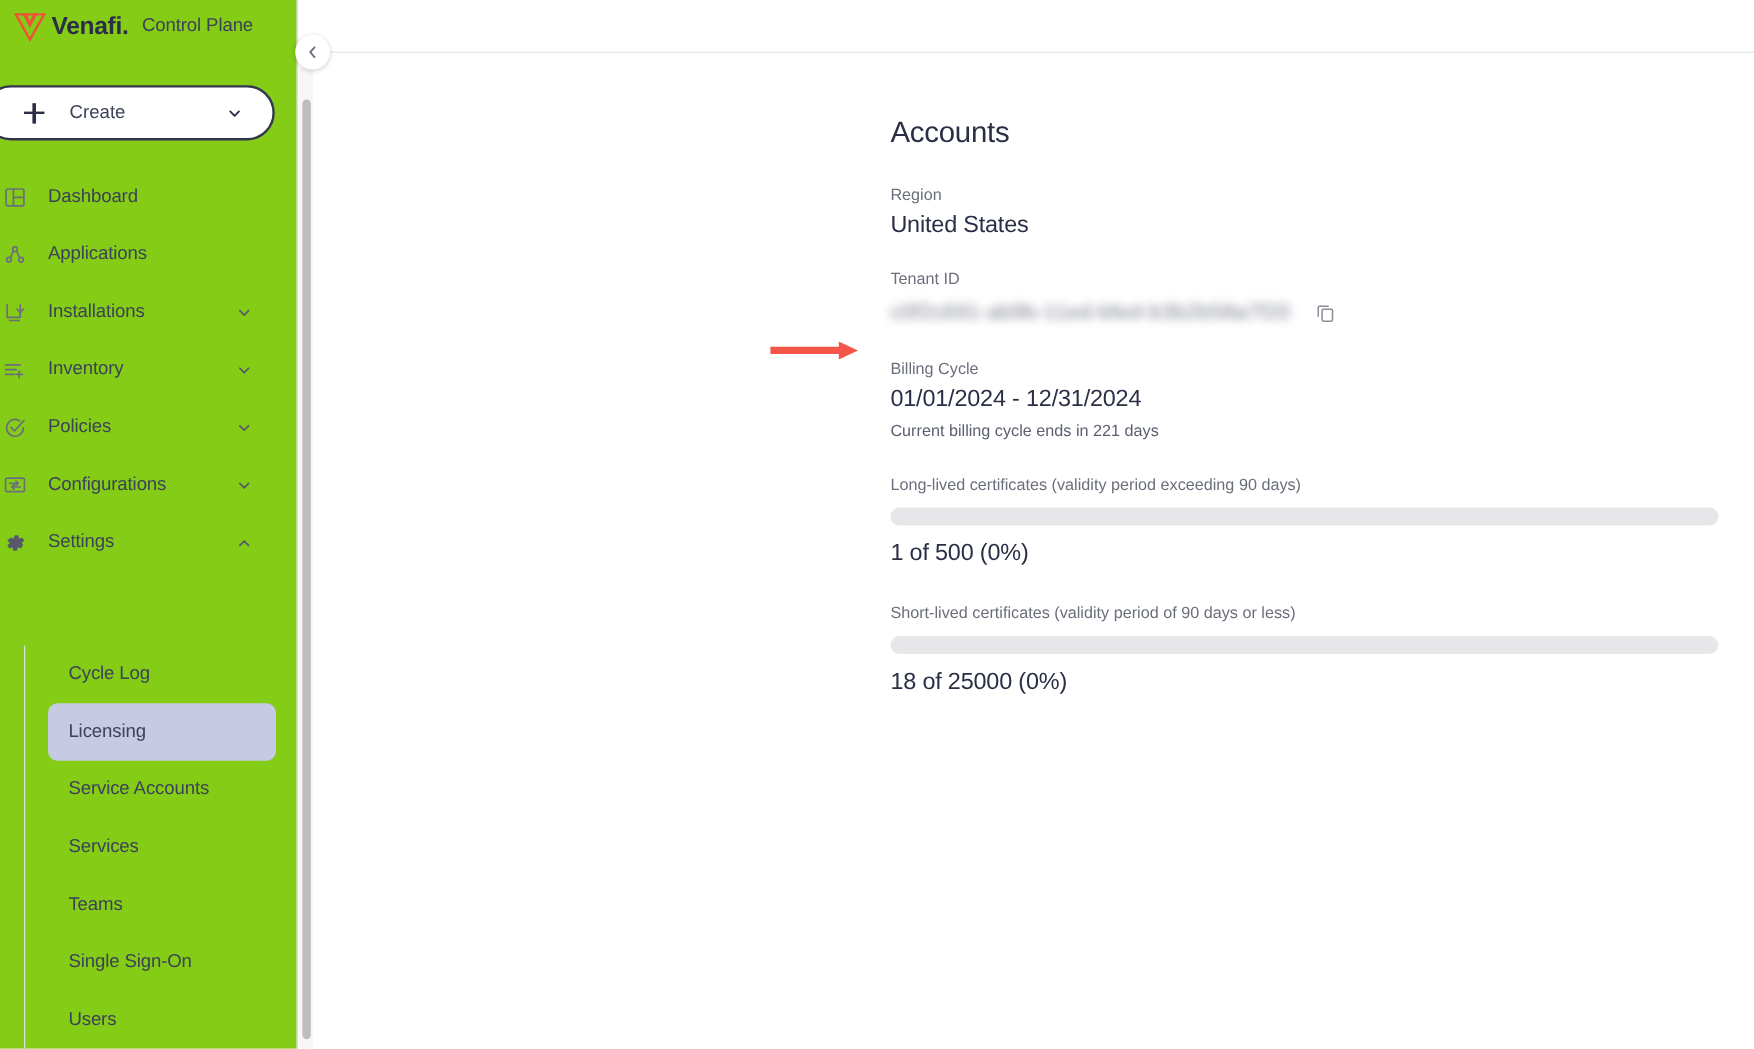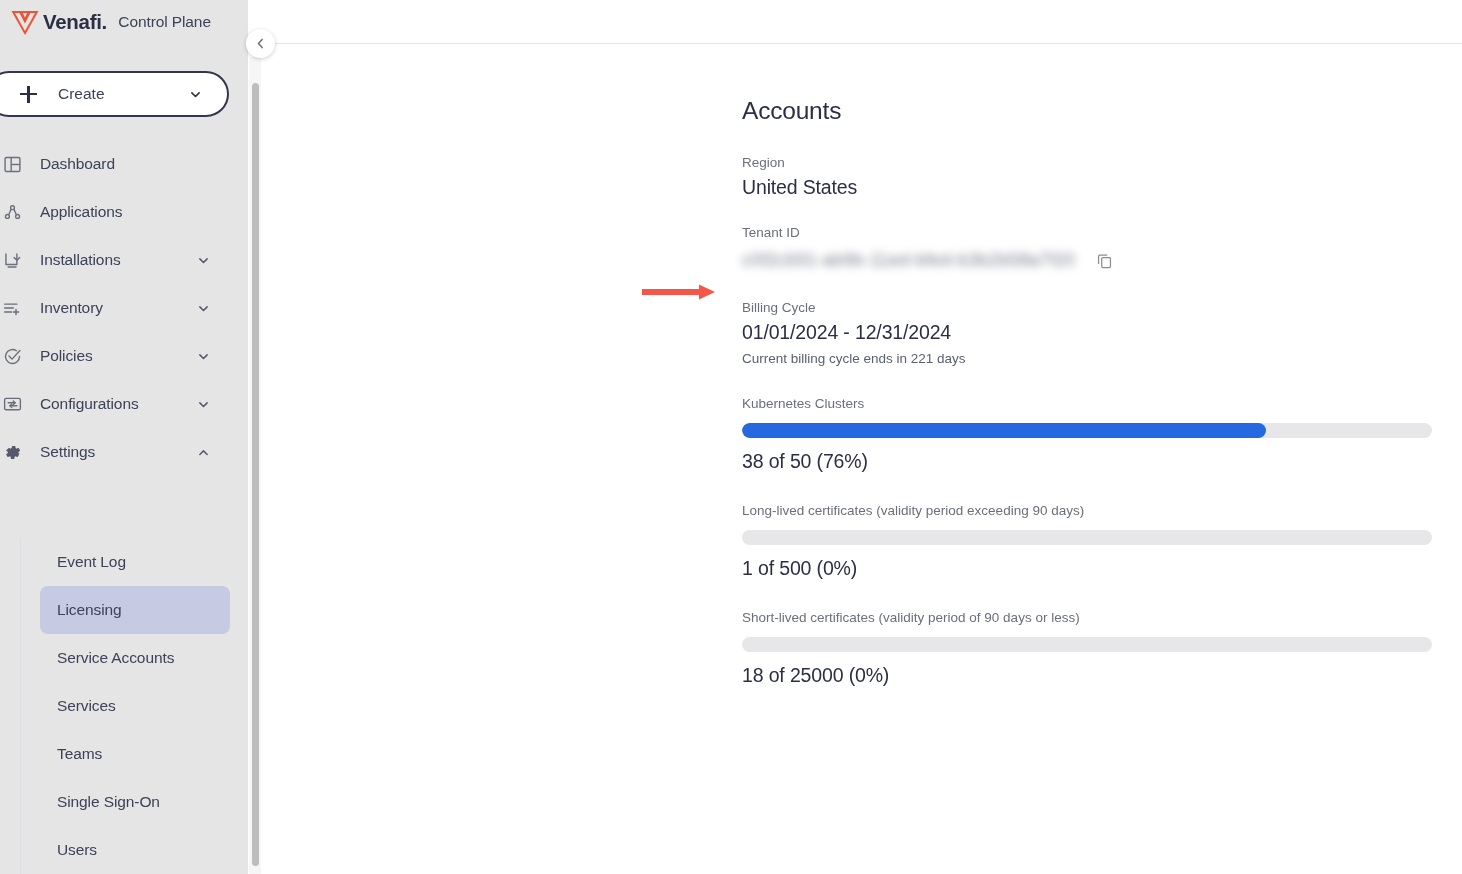--- a/index.html
+++ b/index.html
@@ -20,21 +20,21 @@
     height: 874px;
     background: #ffffff;
   }
 
   
   .sidebar {
     position: absolute;
     left: 0; top: 0;
     width: 248px;
     height: 874px;
-    background: #e5e5e5;
+    background: #84cc16;
     border-right: 1px solid #e3e4e8;
     overflow: hidden;
   }
 
   .brand {
     position: absolute;
     left: 0; top: 0;
     height: 44px;
     width: 248px;
     display: flex;
@@ -445,21 +445,21 @@
         </span>
         <span class="nav-label">Settings</span>
         <svg class="nav-chev" viewBox="0 0 16 16">
           <path d="M3.5 10.5 L8 6 L12.5 10.5" fill="none" stroke="currentColor" stroke-width="1.8" stroke-linecap="round" stroke-linejoin="round"></path>
         </svg>
       </div>
     </div>
 
     <div class="subnav">
       <div class="subnav-item">
-        <span class="subnav-label">Event Log</span>
+        <span class="subnav-label">Cycle Log</span>
       </div>
       <div class="subnav-item active" style="background: rgb(198, 203, 227);">
         <span class="subnav-label">Licensing</span>
       </div>
       <div class="subnav-item">
         <span class="subnav-label">Service Accounts</span>
       </div>
       <div class="subnav-item">
         <span class="subnav-label">Services</span>
       </div>
@@ -508,27 +508,20 @@
           </span>
         </div>
       </div>
 
       <div class="block">
         <div class="field-label">Billing Cycle</div>
         <div class="field-value">01/01/2024 - 12/31/2024</div>
         <div class="field-sub">Current billing cycle ends in 221 days</div>
       </div>
 
-      <div class="meter-block">
-        <div class="meter-label">Kubernetes Clusters</div>
-        <div class="meter-track" style="background: rgb(231, 231, 234);">
-          <div class="meter-fill" style="width: 76%; background: rgb(37, 104, 224);"></div>
-        </div>
-        <div class="meter-value">38 of 50 (76%)</div>
-      </div>
 
       <div class="meter-block">
         <div class="meter-label">Long-lived certificates (validity period exceeding 90 days)</div>
         <div class="meter-track" style="background: rgb(231, 231, 234);">
           <div class="meter-fill" style="width: 0%; background: rgb(37, 104, 224);"></div>
         </div>
         <div class="meter-value">1 of 500 (0%)</div>
       </div>
 
       <div class="meter-block">

